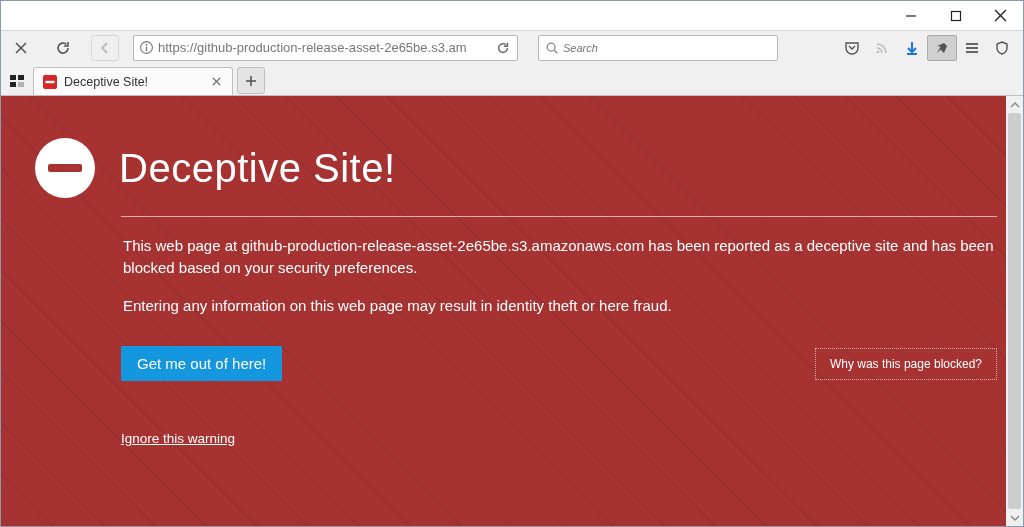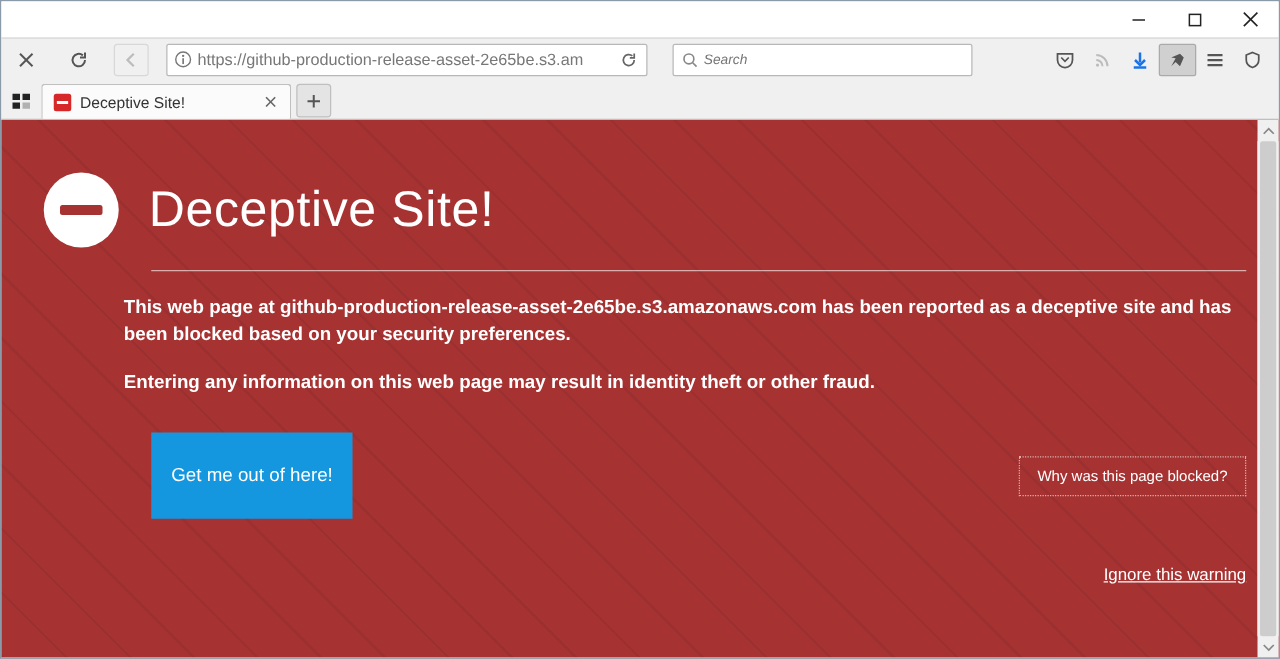--- a/index.html
+++ b/index.html
@@ -44,26 +44,26 @@
 
   
   .content { height: calc(527px - 29px - 34px - 31px - 1px - 2px); background: #a63232; background-image:
       repeating-linear-gradient(45deg, rgba(0,0,0,.06) 0 2px, transparent 2px 36px); background-size: auto; position: relative; }
   .panel { position:absolute; left: 34px; right: 26px; top: 42px; color: #fff; }
   .header { display:flex; align-items:center; gap: 24px; }
   .warnicon { width:60px; height:60px; flex:0 0 60px; border-radius:50%; background:#fff; display:flex; align-items:center; justify-content:center; }
   .warnicon .bar { width: 34px; height: 8px; background:#a63232; border-radius:2px; }
   .title-h { font-size: 40px; font-weight: 300; letter-spacing: .5px; }
   .divider { height:1px; background: rgba(255,255,255,.6); margin: 18px 0 18px 86px; }
-  .body { margin-left: 64px; font-size: 15px; line-height: 1.45; font-weight: bold; }
+  .body { margin-left: 88px; font-size: 15px; line-height: 1.45; }
   .body p { margin-bottom: 16px; }
   .actions { margin-left: 86px; margin-top: 30px; display:flex; align-items:center; justify-content: space-between; }
-  .btn-primary { background:#1597df; color:#fff; border:none; padding: 26px 16px; font-size: 15px; cursor:pointer; }
+  .btn-primary { background:#1597df; color:#fff; border:none; padding: 9px 16px; font-size: 15px; cursor:pointer; }
   .btn-secondary { background: transparent; color:#fff; border: 1px dotted rgba(255,255,255,.6); padding: 8px 14px; font-size: 12px; cursor:pointer; }
-  .ignore-wrap { margin-left:86px; text-align:right; margin-top: 36px; }
+  .ignore-wrap { margin-left:86px; margin-top: 48px; }
   .ignore-wrap a { font-size: 13.5px; text-decoration: underline; color:#fff; cursor:pointer; }
 
   .scrollbar { position:absolute; right:0; top:0; bottom:0; width:17px; background:#f0f0f0; display:flex; flex-direction:column; }
   .scrollbar .arrow { height:17px; display:flex; align-items:center; justify-content:center; color:#888; }
   .scrollbar .track { flex:1; background:#f0f0f0; position:relative; }
   .scrollbar .thumb { position:absolute; left:2px; right:2px; top:0; height:100%; background:#cdcdcd; border-radius:2px; }
 </style>
 </head>
 <body>
 
@@ -206,21 +206,21 @@
   <div class="panel">
     <div class="header">
       <div class="warnicon">
           <div class="bar"></div>
         </div>
       <div class="title-h">Deceptive Site!</div>
     </div>
     <div class="divider"></div>
     <div class="body">
       <p>This web page at github-production-release-asset-2e65be.s3.amazonaws.com has been reported as a deceptive site and has been blocked based on your security preferences.</p>
-      <p>Entering any information on this web page may result in identity theft or other fraud.</p>
+      <p>Entering any information on this web page may result in identity theft or here fraud.</p>
     </div>
     <div class="actions">
       <button class="btn-primary">Get me out of here!</button>
       <button class="btn-secondary">Why was this page blocked?</button>
     </div>
     <div class="ignore-wrap">
       <a>Ignore this warning</a>
     </div>
   </div>
 

